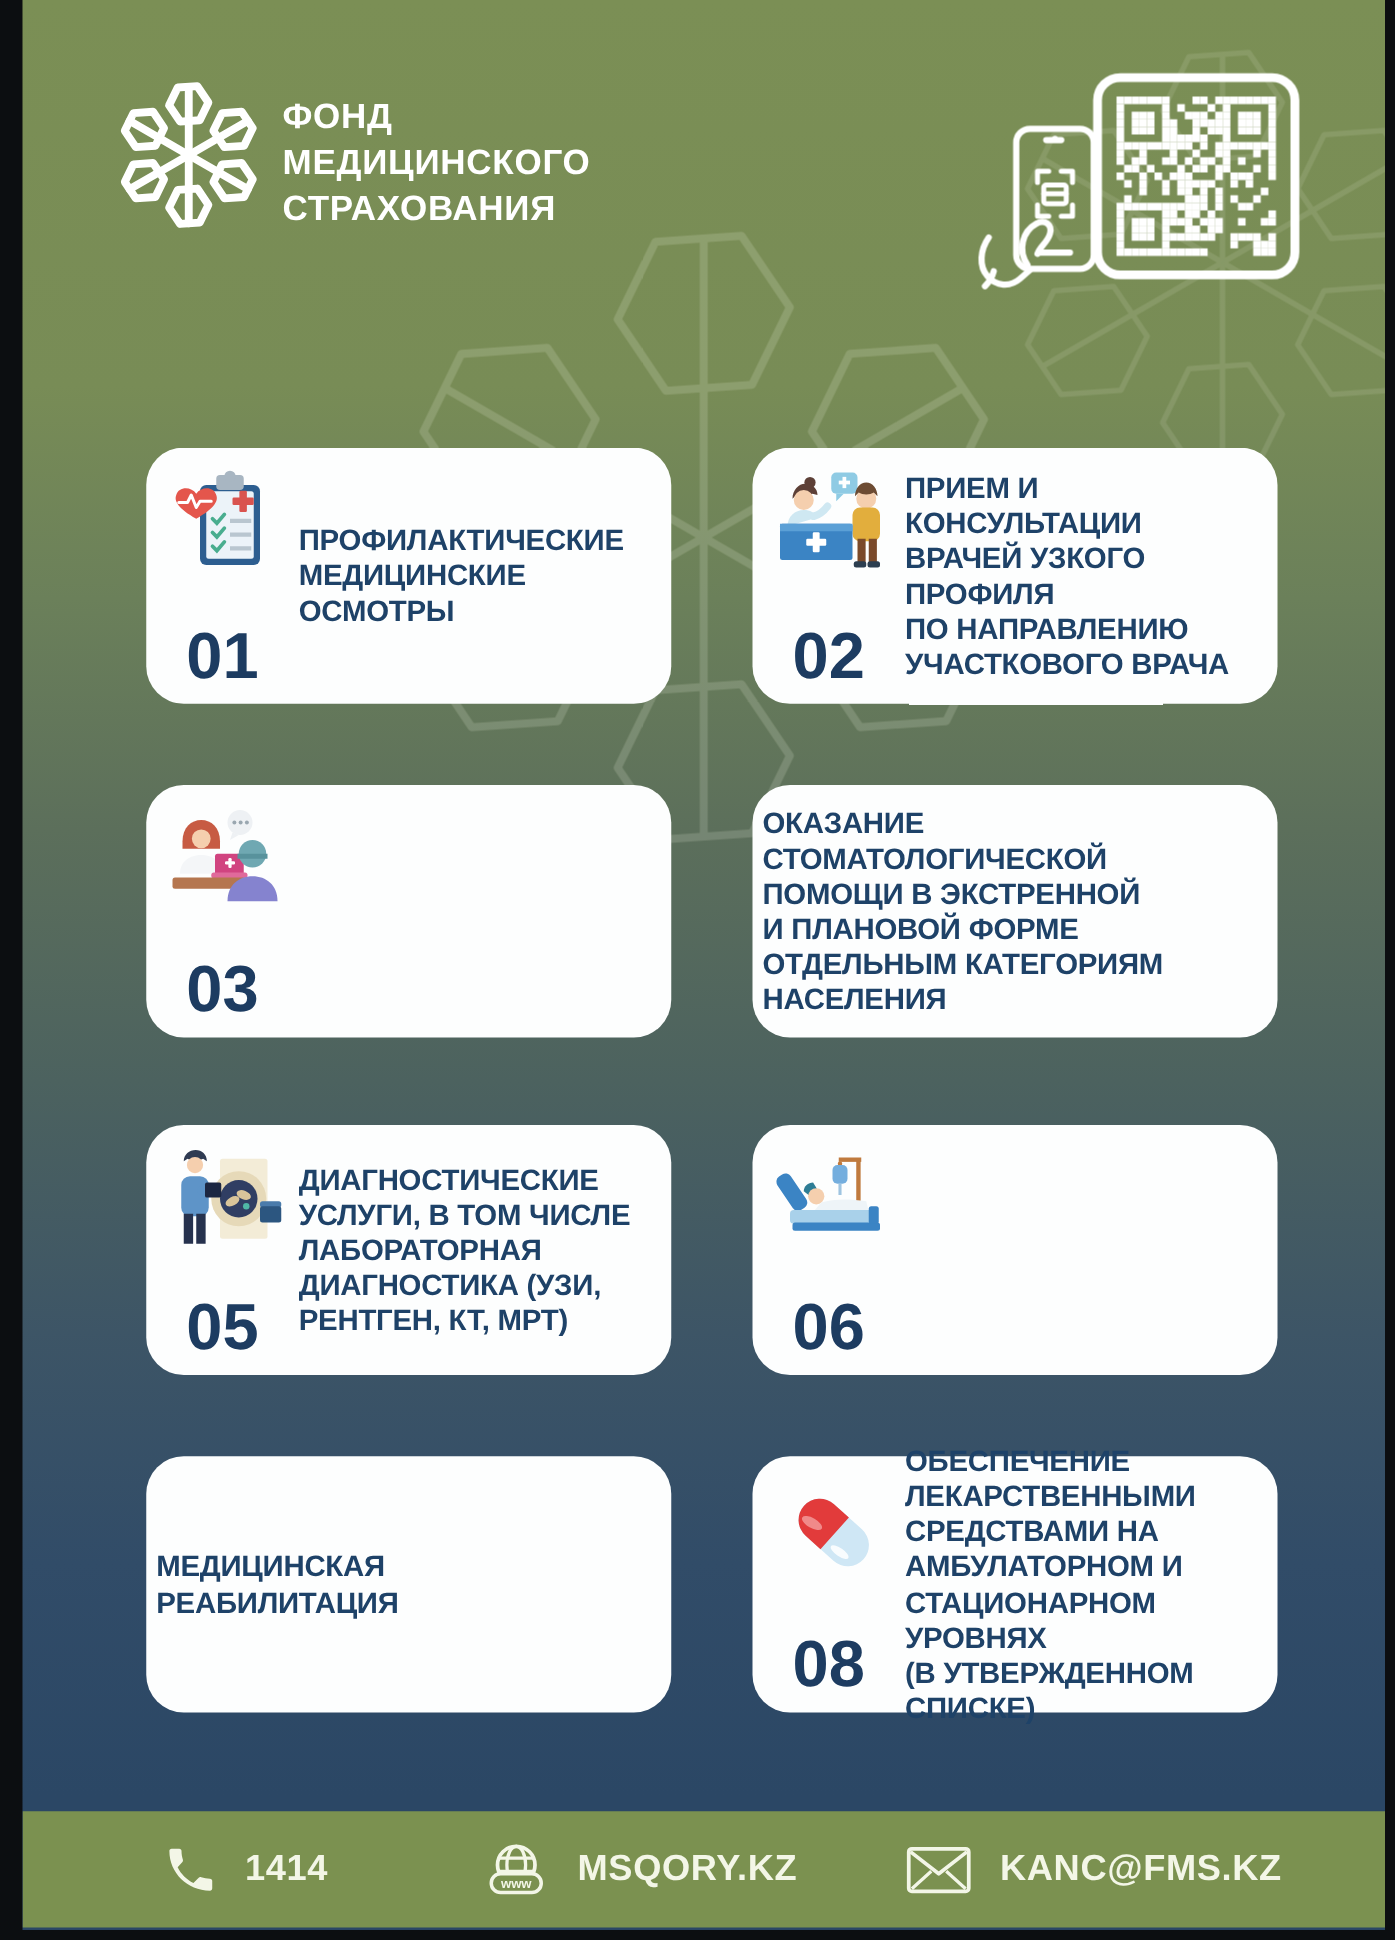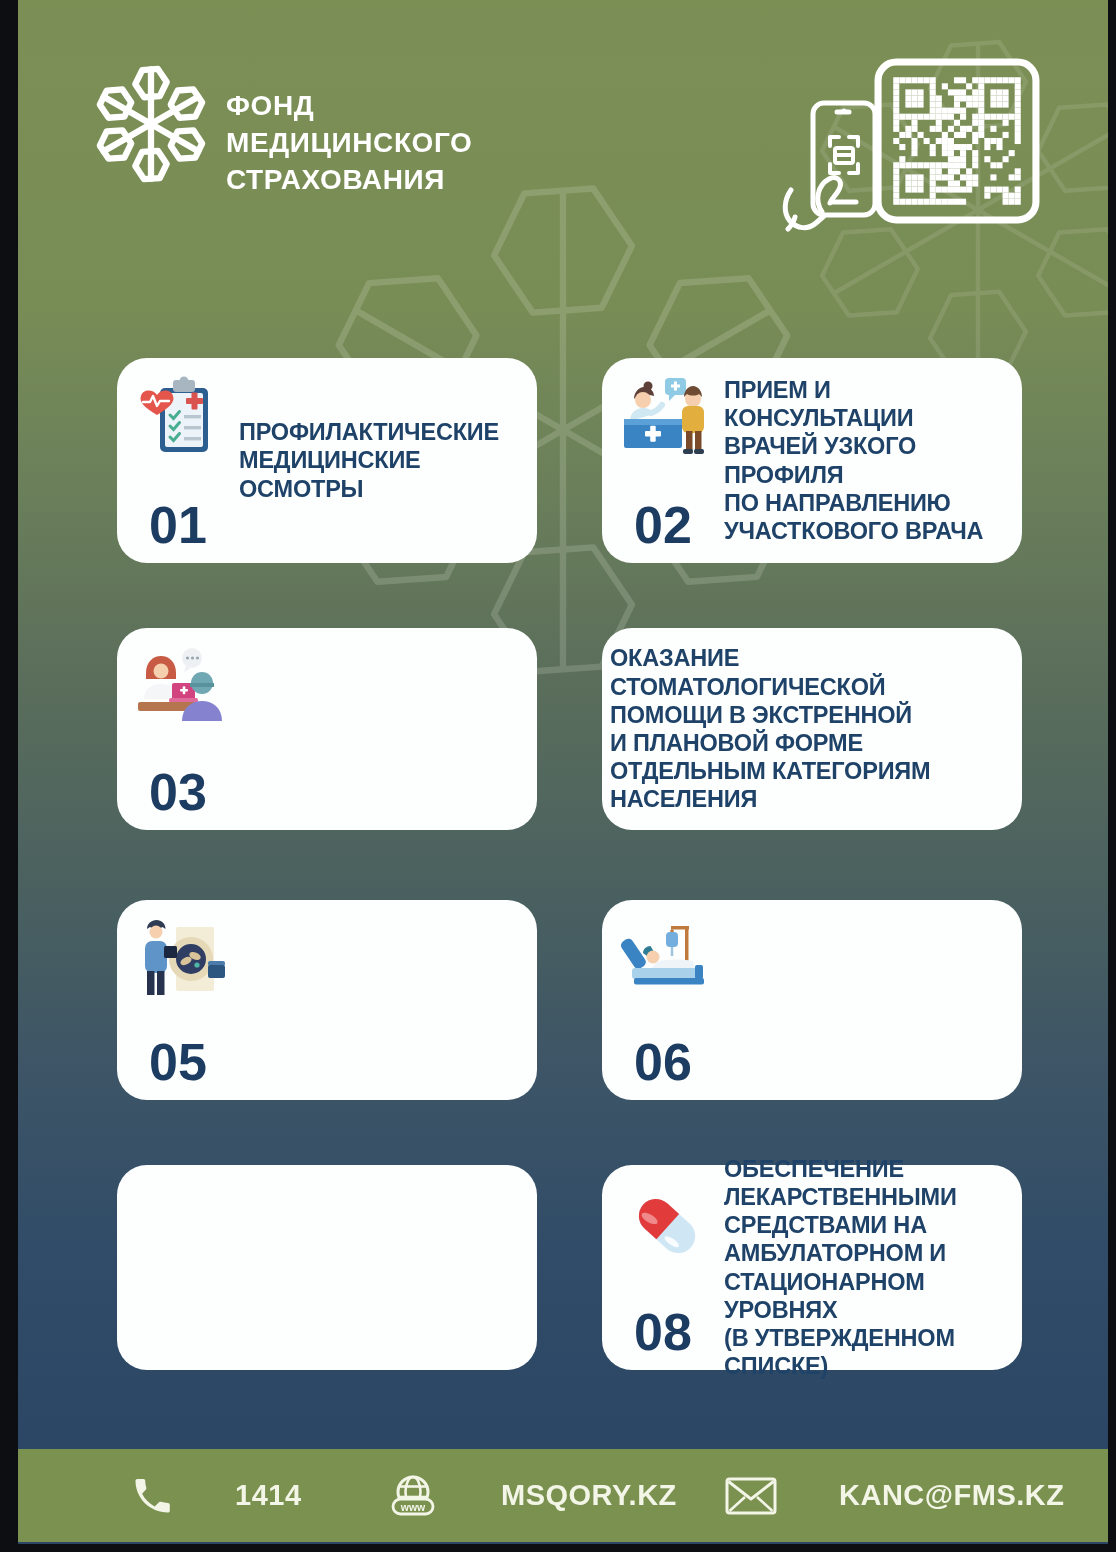--- a/index.html
+++ b/index.html
@@ -11,21 +11,21 @@
     position:absolute;left:18px;top:0;width:1090px;height:1544px;
     background:linear-gradient(180deg,
       #7b8f55 0%, #788c56 20%, #6b805a 31%, #5c6f5b 43%,
       #4c625f 56%, #3d5566 69%, #314c68 81%, #2b4765 93%, #2b4765 100%);
     overflow:hidden;
   }
   .watermark{position:absolute;left:0;top:0;width:100%;height:100%;pointer-events:none;}
   
   .org-title{
     position:absolute;left:208px;top:74px;color:#ffffff;font-weight:bold;
-    font-size:28px;line-height:37px;letter-spacing:0.6px;white-space:pre-line;margin-top:13px;
+    font-size:28px;line-height:37px;letter-spacing:0.6px;white-space:pre-line;
   }
   .logo{position:absolute;left:70px;top:56px;}
   .scan-phone{position:absolute;left:764px;top:98px;}
   .qr{position:absolute;left:856px;top:58px;}
   
   .card{
     position:absolute;width:420px;background:#fdfefe;border-radius:30px;
     display:flex;box-sizing:border-box;
   }
   .col-l{left:99px;} .col-r{left:584px;}
@@ -41,21 +41,21 @@
   .card-text{
     flex:1;display:flex;align-items:center;padding:12px 2px 12px 8px;
     font-size:23.5px;font-weight:bold;color:#1e4268;line-height:1.2;
     white-space:pre-line;letter-spacing:-0.2px;
   }
   
   .footer-bar{
     position:absolute;left:0;top:1449px;width:100%;height:93px;background:#7b9150;
   }
   .f-item{position:absolute;top:0;height:100%;display:flex;align-items:center;gap:22px;}
-  .f-item .txt{font-size:29px;font-weight:bold;color:#f3f6e7;letter-spacing:0.5px;margin-left:39px;}
+  .f-item .txt{font-size:29px;font-weight:bold;color:#f3f6e7;letter-spacing:0.5px;}
   .f-phone{left:112px;} .f-web{left:368px;} .f-mail{left:706px;}
   .f-icon{display:block;}
 </style>
 </head>
 <body>
 
 <div class="poster">
 
   <svg class="watermark" viewBox="0 0 1090 1544">
     <g stroke="#eef3df" stroke-width="1.4" fill="none" opacity="0.18" stroke-linejoin="round">
@@ -518,20 +518,25 @@
           <circle cx="20" cy="17" r="6.5" fill="#f5cfae"></circle>
           <rect x="9" y="26" width="22" height="32" rx="7" fill="#5e94c8"></rect>
           <rect x="22" y="34" width="15" height="6.5" rx="3" fill="#5e94c8"></rect>
           <rect x="28" y="31" width="13" height="12" rx="1.5" fill="#1c2742"></rect>
           <rect x="11" y="56" width="7.5" height="24" fill="#26324e"></rect>
           <rect x="21" y="56" width="7.5" height="24" fill="#26324e"></rect>
         </svg>
       </div>
       <div class="card-number">05</div>
     </div>
+    <div class="card-text">ДИАГНОСТИЧЕСКИЕ
+УСЛУГИ, В ТОМ ЧИСЛЕ
+ЛАБОРАТОРНАЯ
+ДИАГНОСТИКА (УЗИ,
+РЕНТГЕН, КТ, МРТ)</div>
   </div>
 
   <div class="card col-r row-3">
     <div class="card-left">
       <div class="card-icon">
         <svg viewBox="0 0 92 92">
           <rect x="64" y="12" width="3.5" height="40" fill="#c07a3e"></rect>
           <rect x="50" y="11" width="18" height="3.5" fill="#c07a3e"></rect>
           <circle cx="51" cy="16" r="1.8" fill="#c07a3e"></circle>
           <rect x="45" y="17" width="12" height="15" rx="4" fill="#74aede"></rect>
@@ -543,20 +548,22 @@
           <rect x="11" y="53" width="68" height="11" rx="3" fill="#a9d1ea"></rect>
           <rect x="13" y="63" width="70" height="6.5" rx="2" fill="#3b84c4"></rect>
           <rect x="74" y="50" width="8" height="14" rx="2" fill="#3b84c4"></rect>
         </svg>
       </div>
       <div class="card-number">06</div>
     </div>
   </div>
 
   <div class="card col-l row-4">
+    <div class="card-text">МЕДИЦИНСКАЯ
+РЕАБИЛИТАЦИЯ</div>
   </div>
 
   <div class="card col-r row-4">
     <div class="card-left">
       <div class="card-icon">
         <svg viewBox="0 0 92 92">
           <g transform="rotate(-48 46 46)">
             <rect x="29" y="14" width="34" height="64" rx="17" fill="#cfe7f5"></rect>
             <path d="M29 47V31a17 17 0 0 1 34 0v16z" fill="#e23b3b"></path>
             <ellipse cx="40" cy="28" rx="4" ry="9" fill="#f08a8a" transform="rotate(-12 40 28)"></ellipse>

